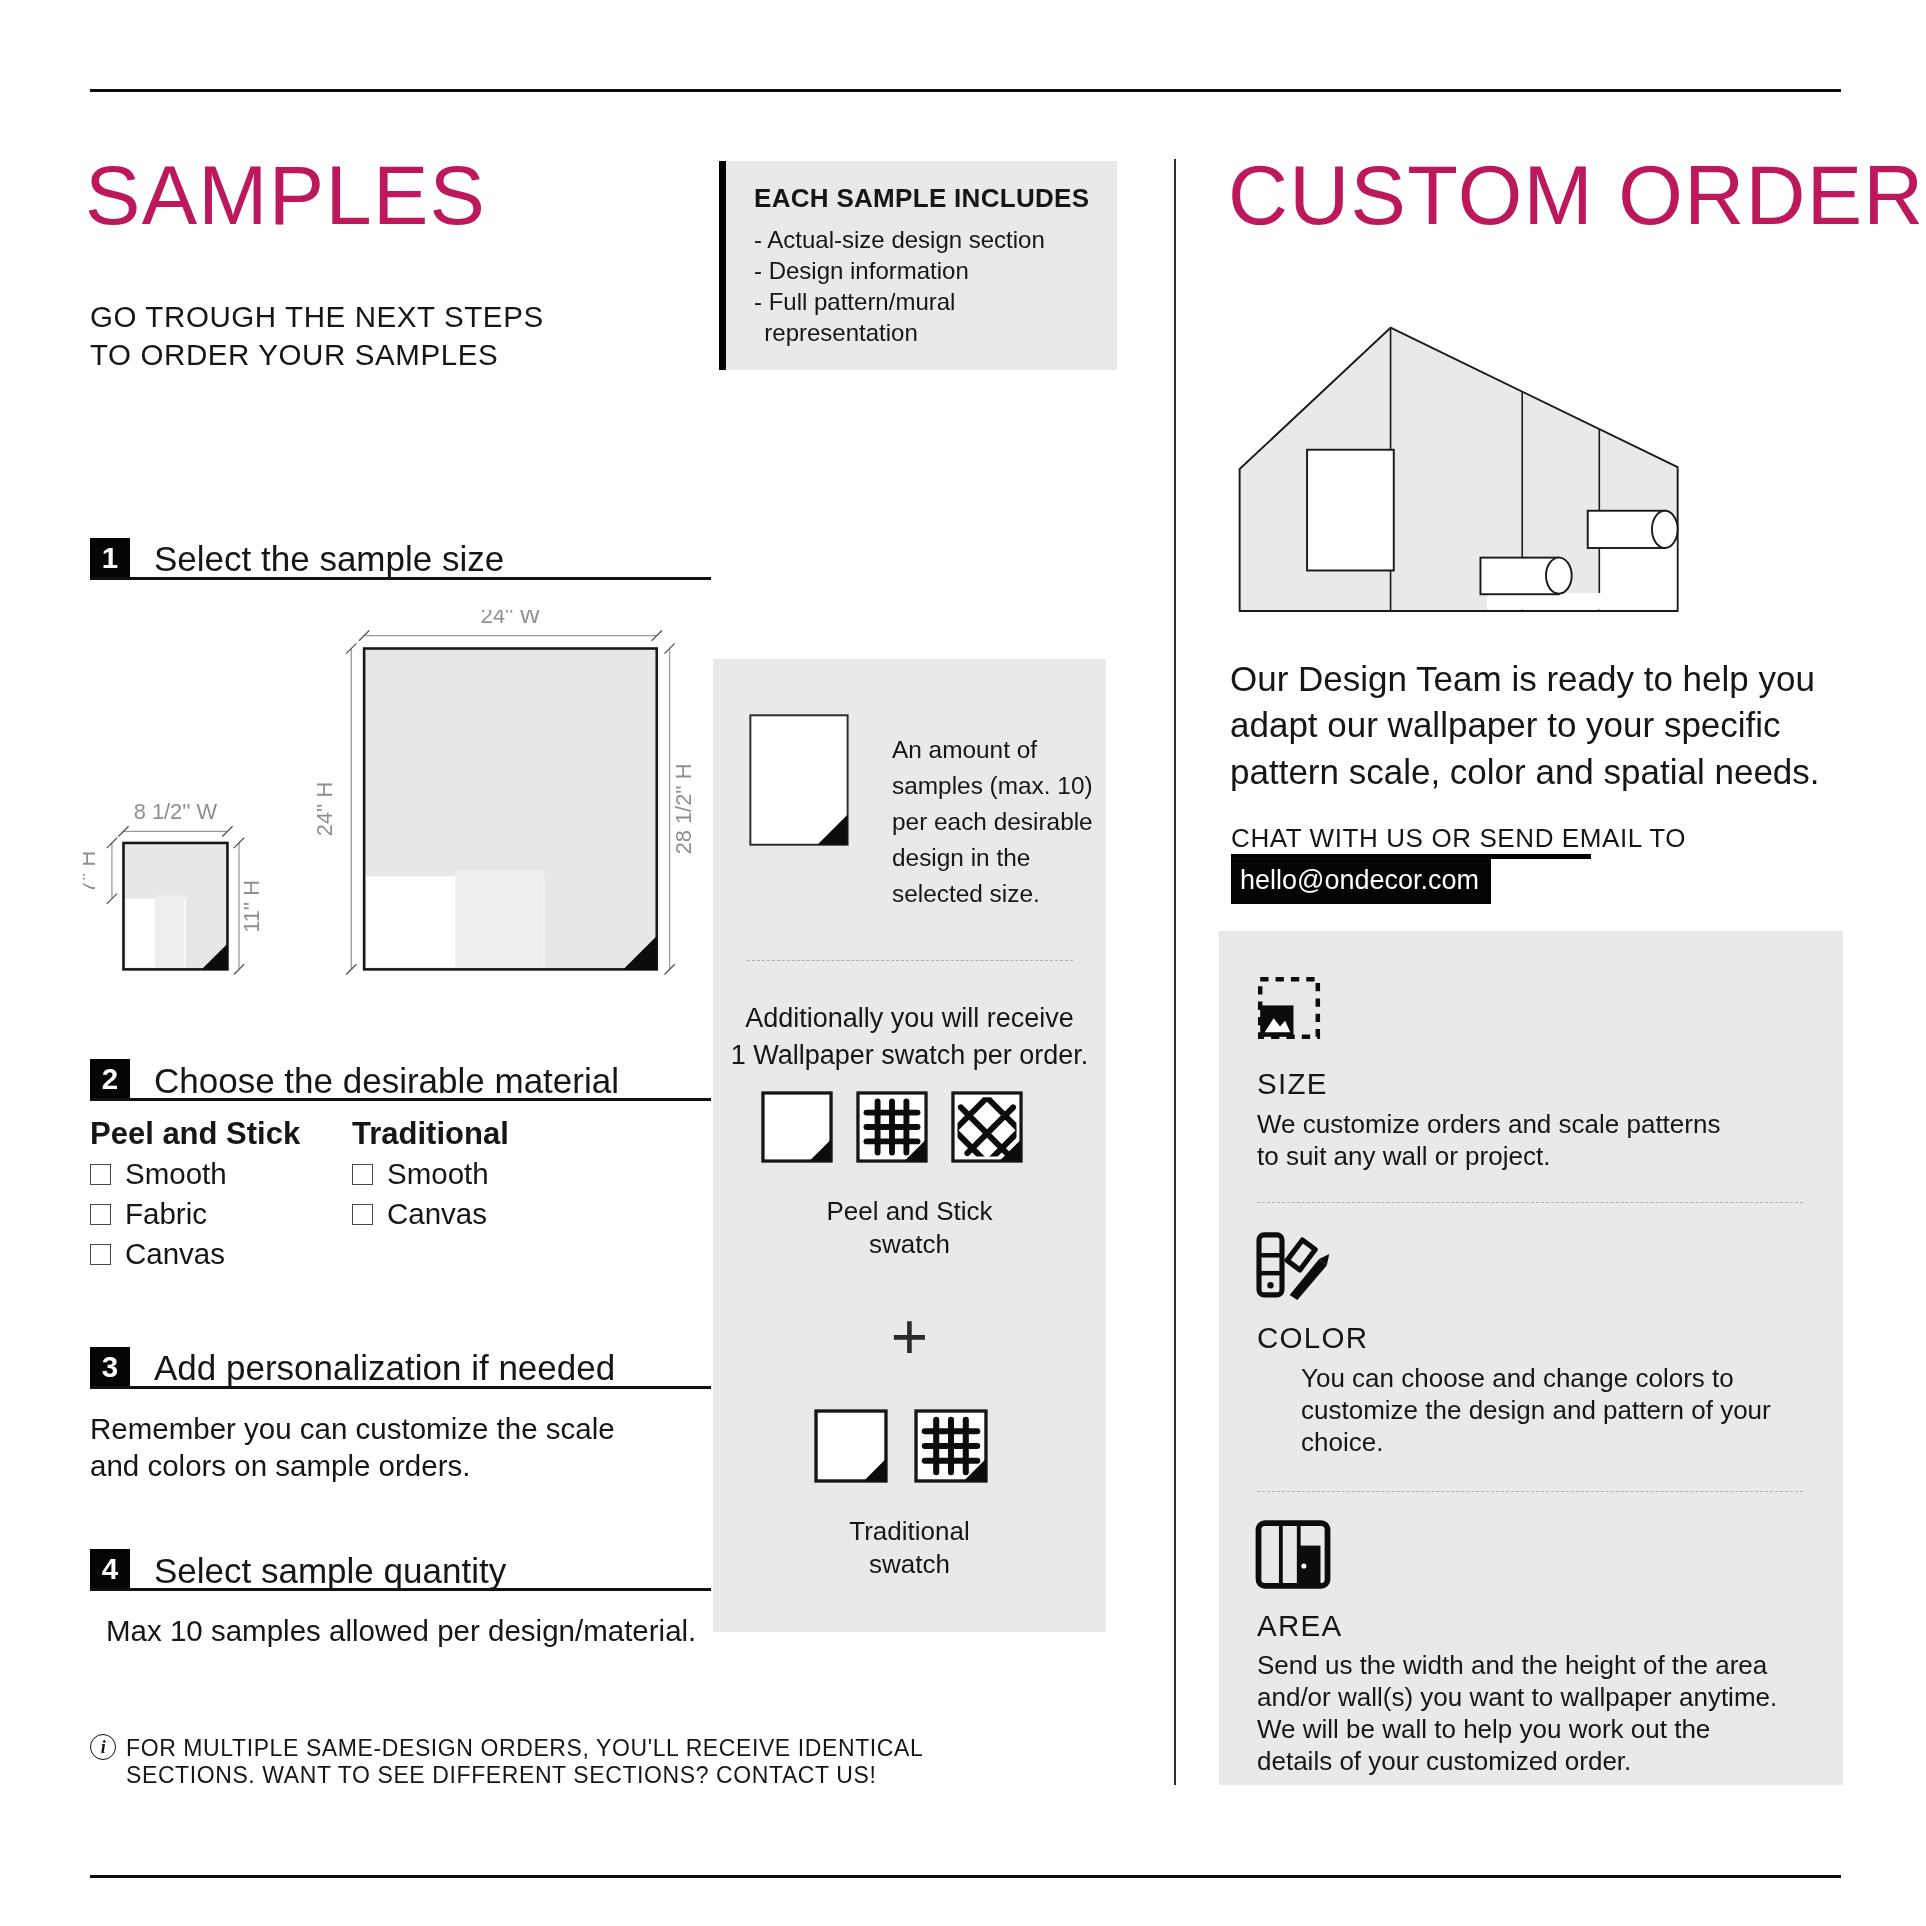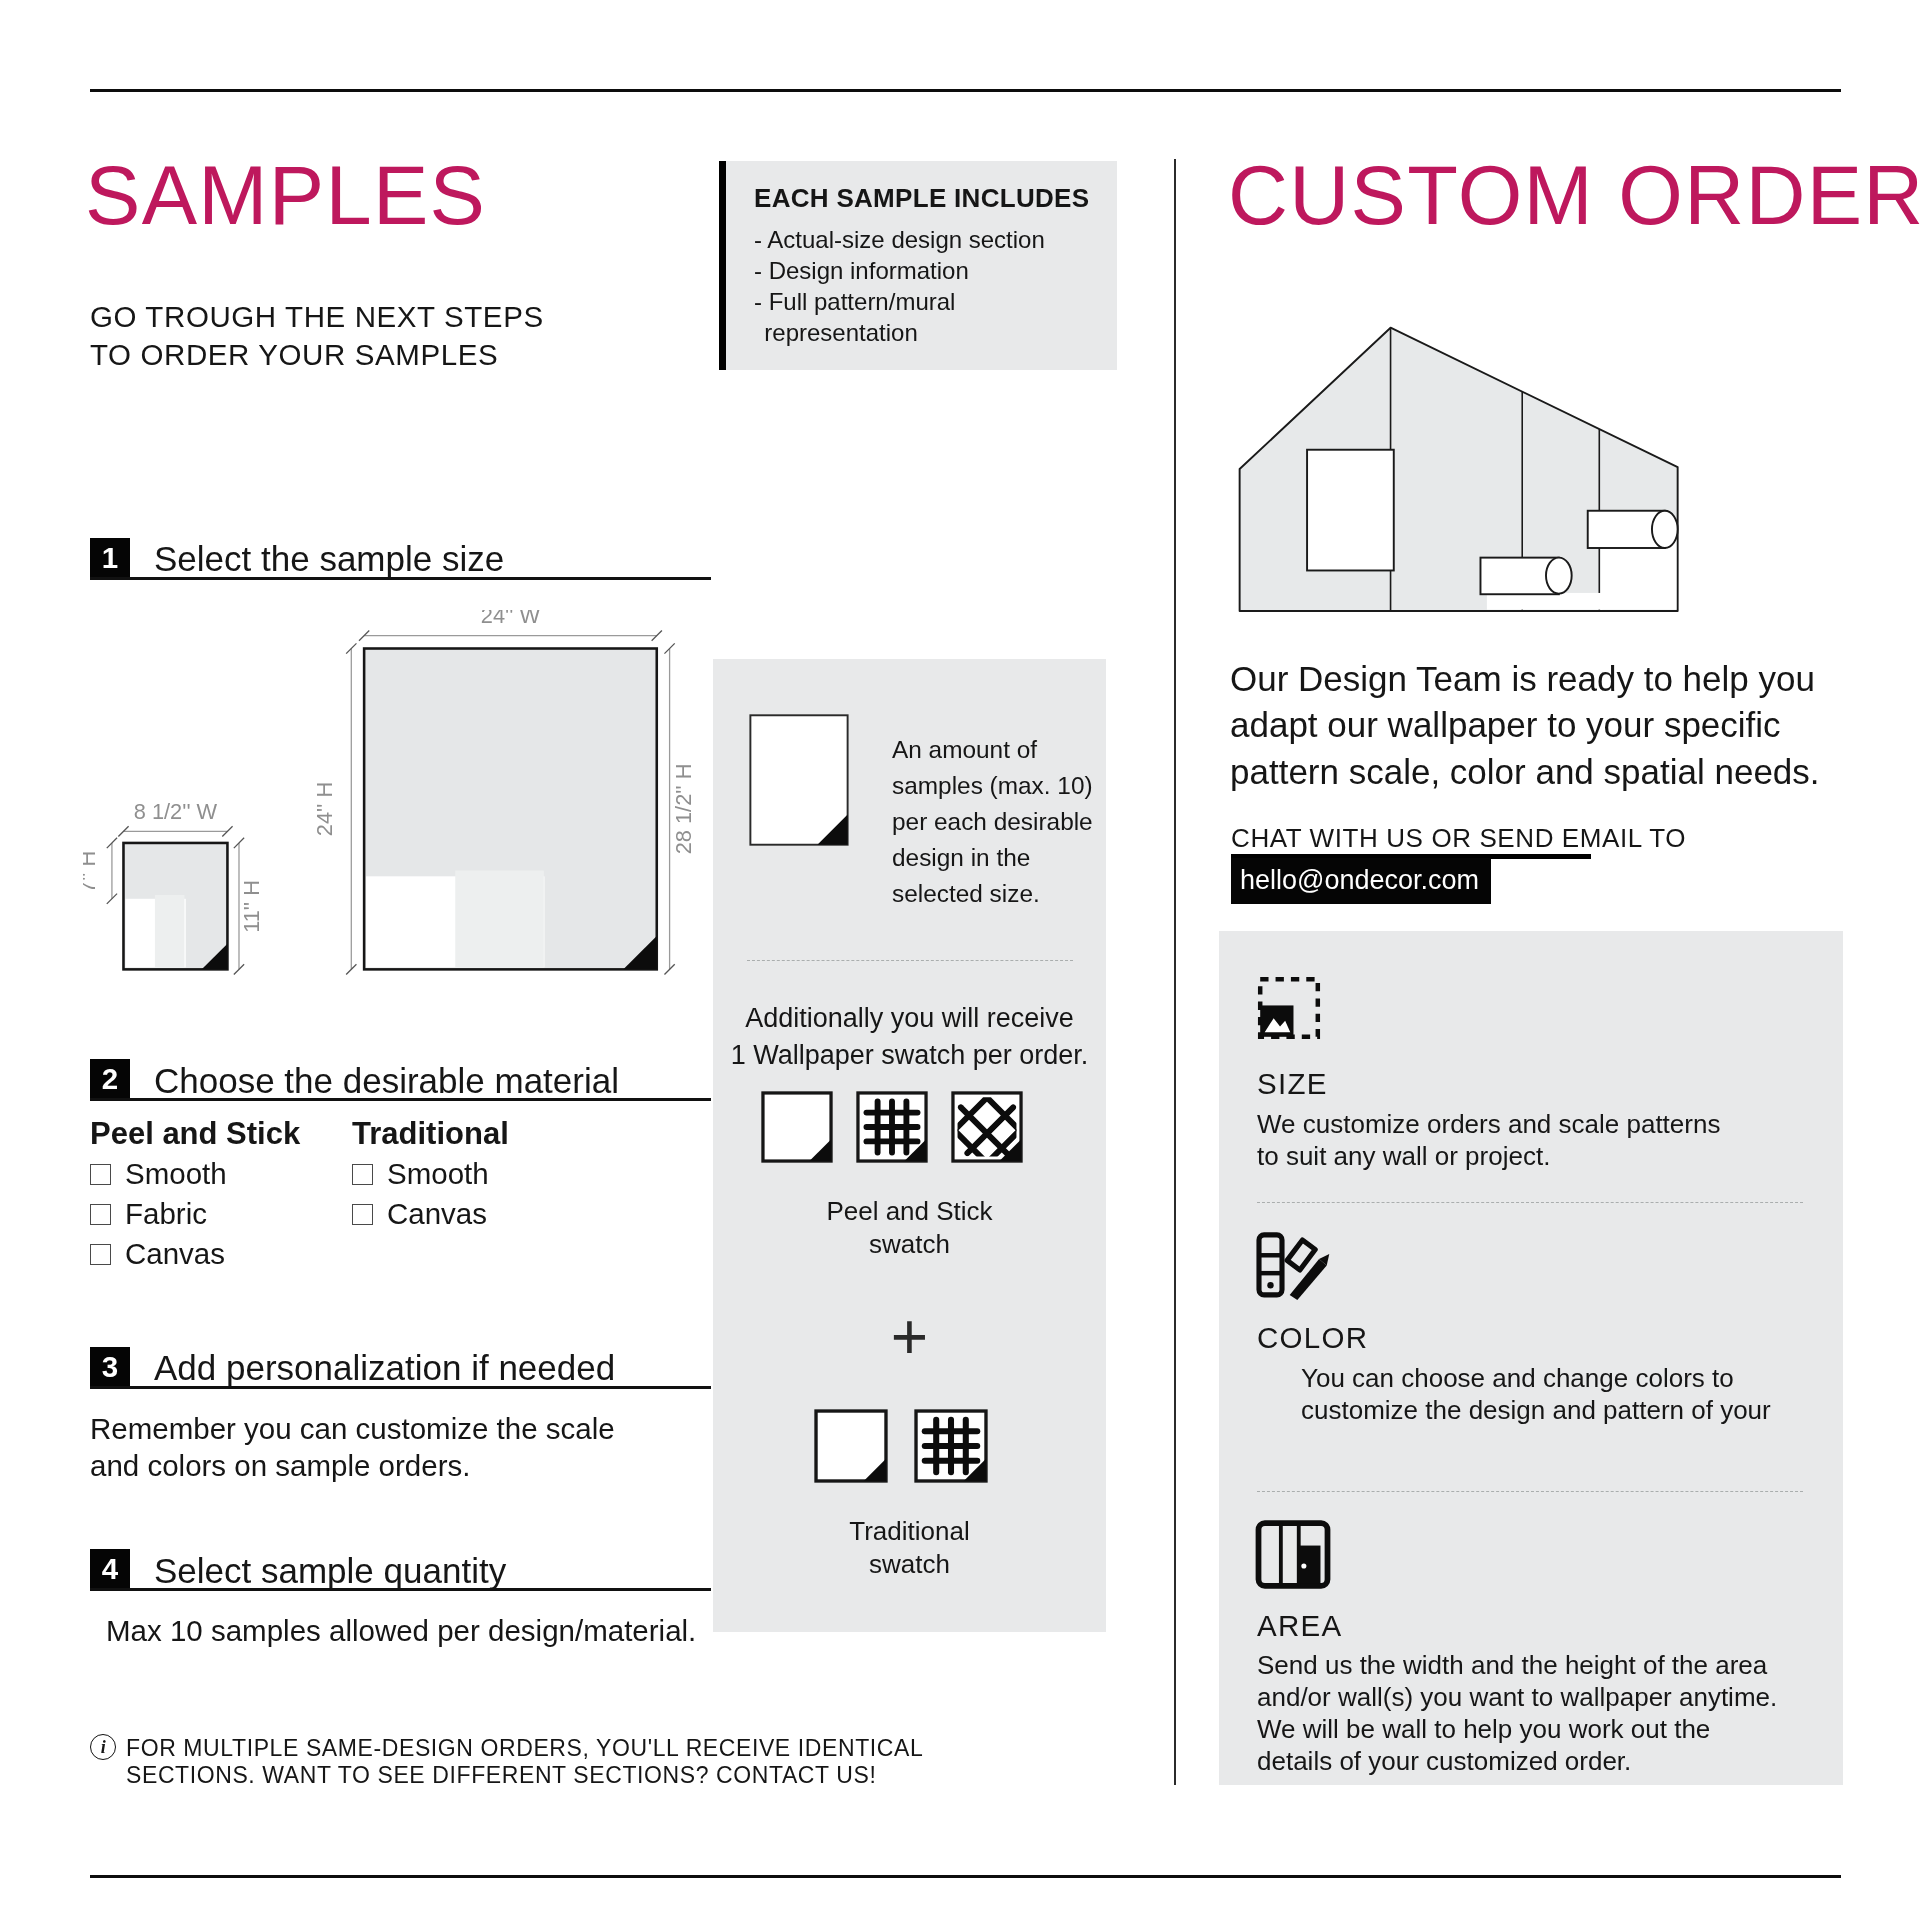--- a/index.html
+++ b/index.html
@@ -277,20 +277,21 @@
     <line x1="6" y1="66" x2="42" y2="66" stroke="#0c0c0c" stroke-width="7"></line>
     <circle cx="24" cy="85" r="5" fill="#0c0c0c"></circle>
     <path d="M50,46 L74,14 L94,29 L70,61 Z" fill="none" stroke="#0c0c0c" stroke-width="8" stroke-linejoin="round"></path>
     <path d="M54,100 L100,44 L112,54 L66,108 Z" fill="#0c0c0c"></path>
     <path d="M100,44 L112,54 L116,36 Z" fill="#0c0c0c"></path>
   </svg>
   <div class="abs feat-title" style="left:1257px;top:1321px;">COLOR</div>
   <div class="abs feat-text" style="left:1257px;top:1362px;margin-left:44px;">
     <div>You can choose and change colors to</div>
     <div>customize the design and pattern of your</div>
+    <div>choice.</div>
   </div>
   <div class="abs dashed" style="left:1257px;top:1491px;width:546px;"></div>
 
   <svg class="abs" style="left:1255px;top:1520px;" width="76" height="69" viewBox="0 0 118 108">
     <rect x="5" y="5" width="108" height="98" rx="10" fill="none" stroke="#0c0c0c" stroke-width="9"></rect>
     <line x1="40" y1="5" x2="40" y2="103" stroke="#0c0c0c" stroke-width="6"></line>
     <line x1="68" y1="5" x2="68" y2="103" stroke="#0c0c0c" stroke-width="6"></line>
     <rect x="68" y="40" width="34" height="60" fill="#0c0c0c"></rect>
     <circle cx="76" cy="72" r="4" fill="#ffffff"></circle>
   </svg>

